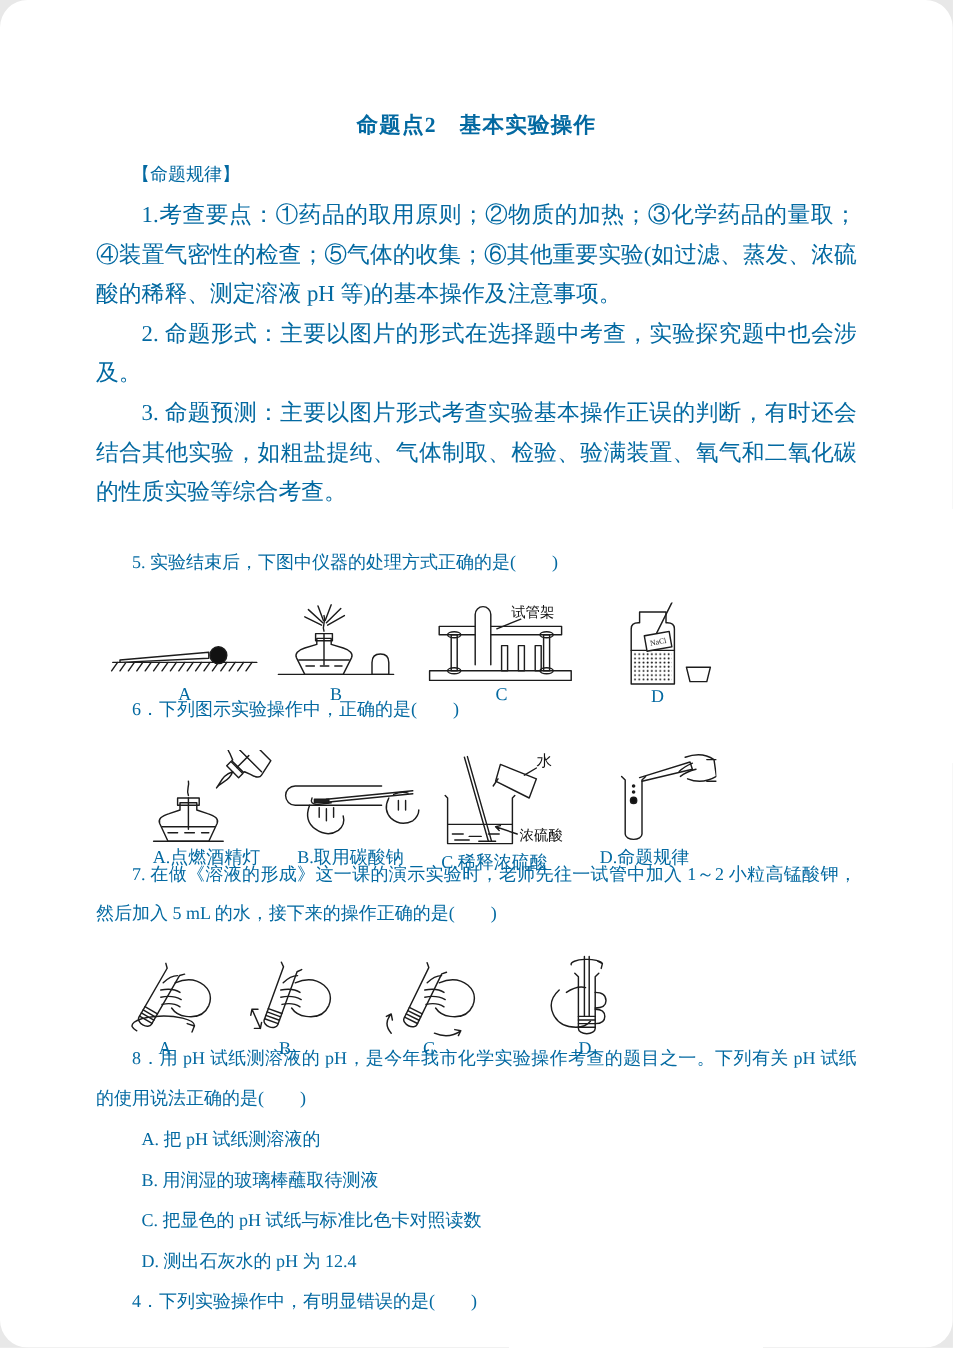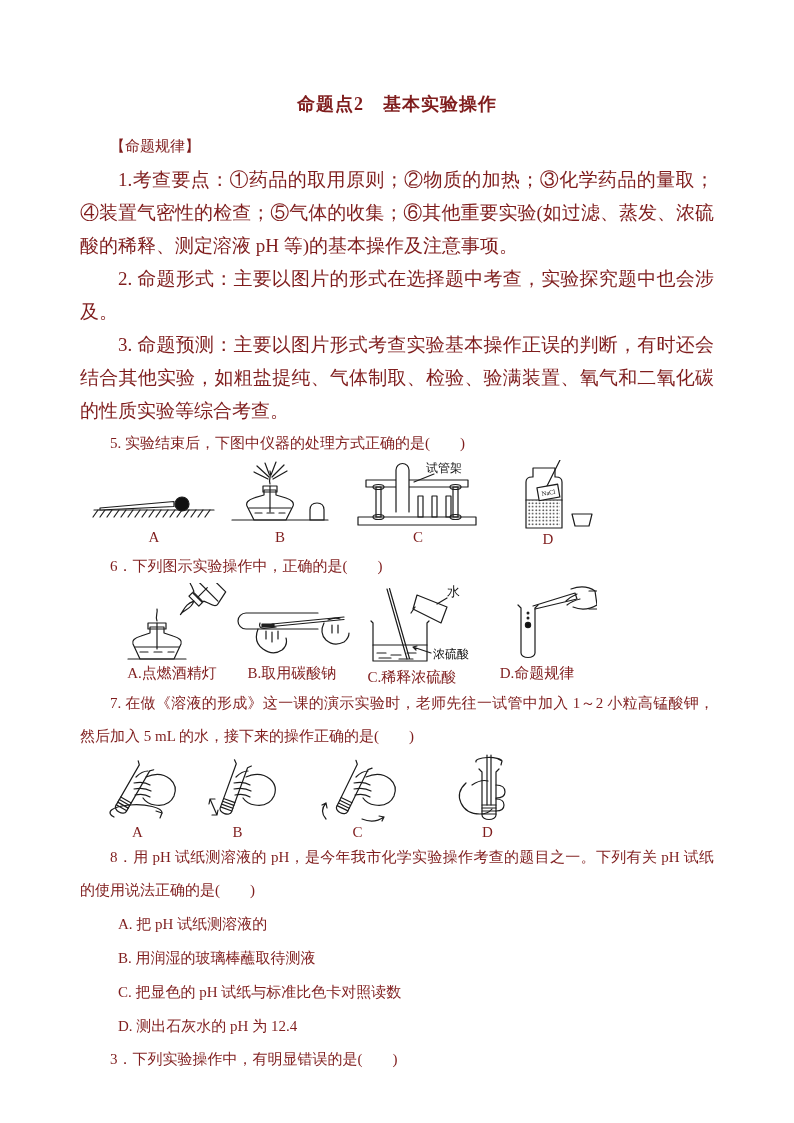--- a/index.html
+++ b/index.html
@@ -1,29 +1,30 @@
 <!DOCTYPE html>
 <html><head>
 <meta charset="utf-8">
 <style>
   html,body{margin:0;padding:0;background:#e8e8e8;}
   .page{
     position:relative; width:794px; height:1123px; margin:0 auto;
     background:#ffffff; box-sizing:border-box;
     padding:92px 80px 0 80px;
     font-family:"Liberation Serif","DejaVu Serif",serif;
-    color:#7f1d1d;
+    color:#0369a1;
+    border-radius:23px;
   }
   .title{ font-size:18px; font-weight:bold; text-align:center; margin:0 0 14px 0; letter-spacing:1px;}
   .heading{ font-size:15px; font-weight:normal; margin:0; line-height:33px; text-indent:2em;}
   .para{ font-size:19px; line-height:33px; margin:0; text-indent:2em; text-align:justify;}
   .qpara{ font-size:15px; line-height:33px; margin:0; text-indent:2em; text-align:justify;}
-  .gap-top{ }
+  .gap-top{ margin-top:26px; }
   .figrow{ position:relative; }
-  .fig{ position:absolute; top:0; text-align:center; }
+  .fig{ position:absolute; top:16px; text-align:center; }
   .fig svg{ display:block; margin:0 auto; }
   .figlabel{ font-size:15px; line-height:18px; }
   .figcaption{ font-size:15px; line-height:20px; white-space:nowrap; }
   .options{ margin:0 0 0 38px; }
   .option{ font-size:15px; line-height:34px; }
   
   .lineart path,.lineart line,.lineart rect,.lineart circle,.lineart ellipse,.lineart polyline{
     fill:none; stroke:#1c1c1c; stroke-width:1.2; stroke-linecap:round; stroke-linejoin:round;
   }
   .lineart text{ font-family:"Liberation Serif","DejaVu Serif",serif; fill:#111; stroke:none; }
@@ -242,15 +243,15 @@
 
   <p class="qpara">8．用 pH 试纸测溶液的 pH，是今年我市化学实验操作考查的题目之一。下列有关 pH 试纸的使用说法正确的是(　　)</p>
 
   <div class="options">
     <div class="option">A. 把 pH 试纸测溶液的</div>
     <div class="option">B. 用润湿的玻璃棒蘸取待测液</div>
     <div class="option">C. 把显色的 pH 试纸与标准比色卡对照读数</div>
     <div class="option">D. 测出石灰水的 pH 为 12.4</div>
   </div>
 
-  <p class="qpara">3．下列实验操作中，有明显错误的是(　　)</p>
+  <p class="qpara">4．下列实验操作中，有明显错误的是(　　)</p>
 
 </div>
 
 </body></html>

